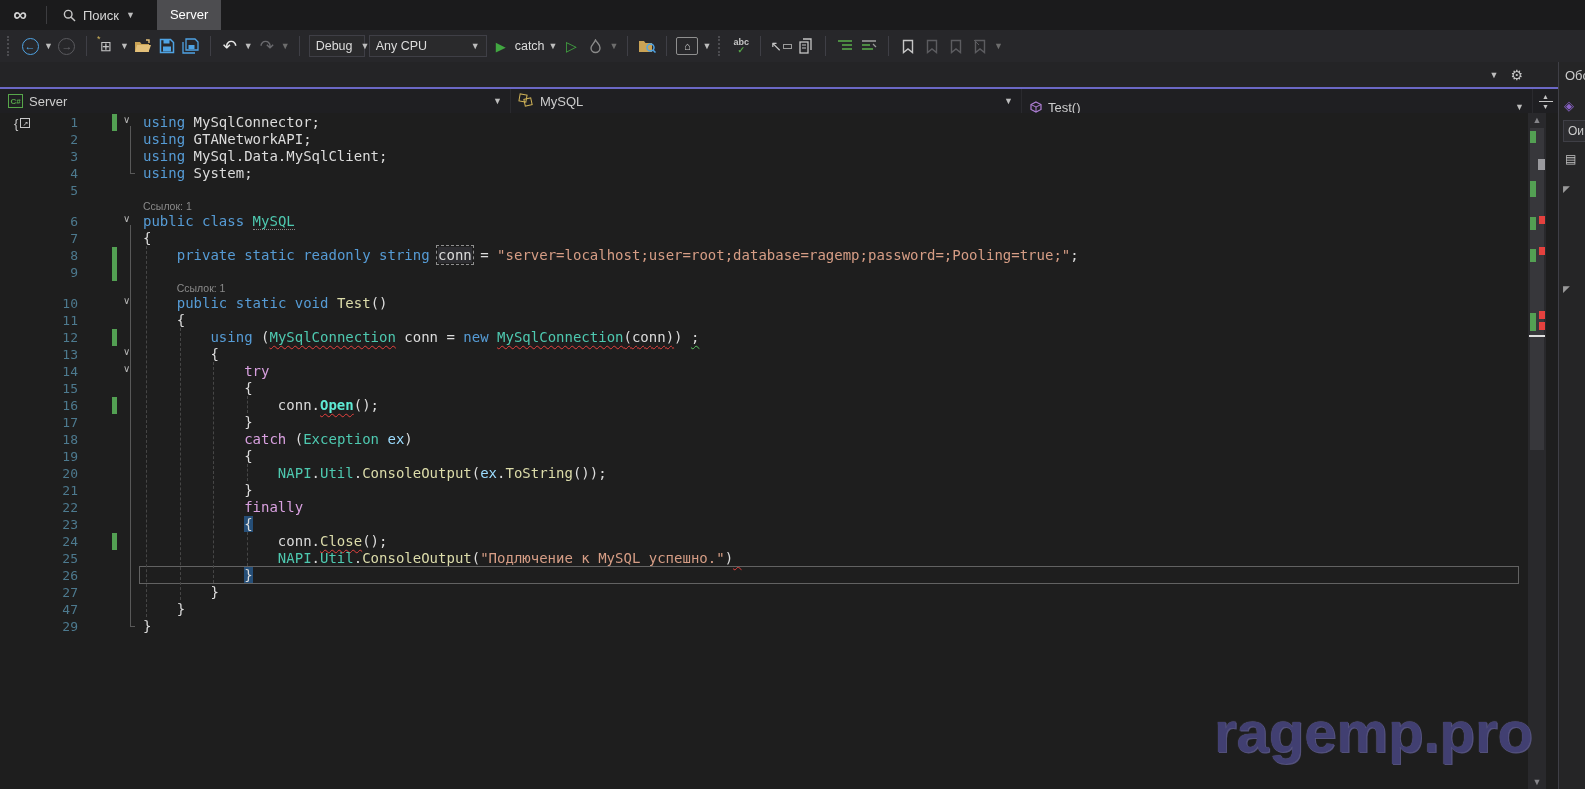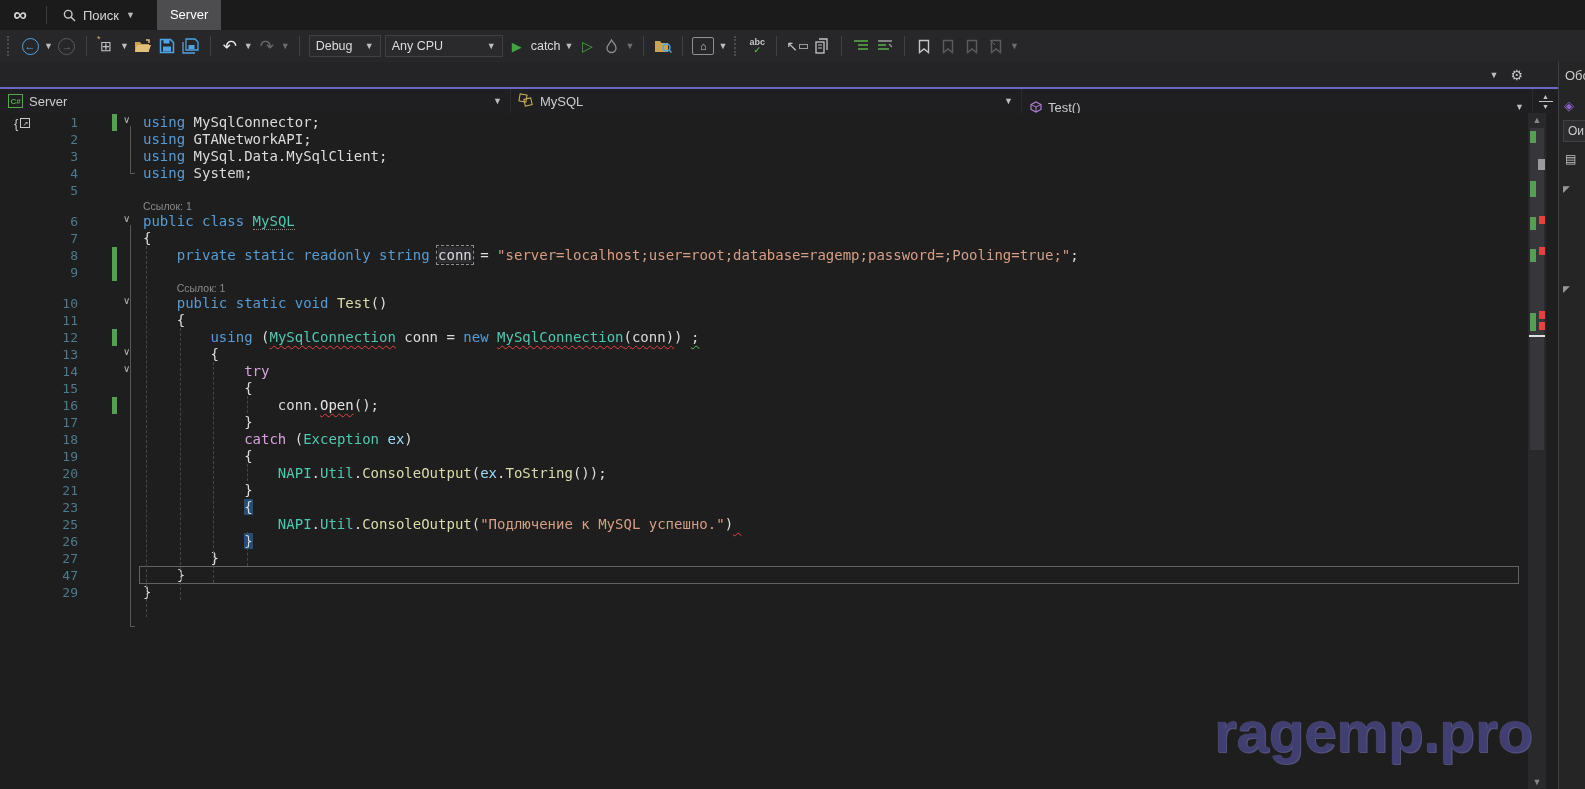--- a/index.html
+++ b/index.html
@@ -166,21 +166,21 @@
         <path d="M1 4 v11 h12" fill="none" stroke="#4fa3e3" stroke-width="1.3"></path>
         <rect x="6.5" y="7" width="6" height="4" fill="#4fa3e3"></rect>
       </svg>
   </span>
   <div class="tb-sep"></div>
   <span class="tb-ic" style="font-size:17px;color:#e8e8e8;">↶</span>
   <span class="caret">▼</span>
   <span class="tb-ic" style="font-size:17px;color:#6a6a6e;">↷</span>
   <span class="caret dim">▼</span>
   <div class="tb-sep"></div>
-  <div class="combo" style="width:72px;">
+  <div class="combo" style="width:56px;">
     <span>Debug</span>
       <span class="caret">▼</span>
   </div>
   <div class="combo" style="width:118px;">
     <span>Any CPU</span>
       <span class="caret">▼</span>
   </div>
   <span class="tb-ic play">▶</span>
   <span class="run-label">catch</span>
   <span class="caret">▼</span>
@@ -368,21 +368,21 @@
         <span class="chev">∨</span>
         <span class="codetext"><span style="color: rgb(220, 220, 220);">            </span><span style="color: rgb(216, 160, 223);">try</span></span>
       </div>
       <div class="row">
         <span class="lnum">15</span>
         <span class="codetext"><span style="color: rgb(220, 220, 220);">            {</span></span>
       </div>
       <div class="row">
         <span class="lnum">16</span>
         <span class="chbar"></span>
-        <span class="codetext"><span style="color: rgb(220, 220, 220);">                </span><span style="color: rgb(220, 220, 220);">conn.</span><span class="u-r" style="color: #e5e5e5;">Open</span><span style="color: rgb(220, 220, 220);">();</span></span>
+        <span class="codetext"><span style="color: rgb(220, 220, 220);">                </span><span style="color: rgb(220, 220, 220);">conn.</span><span class="u-r" style="color: #5eead4; font-weight: bold;">Open</span><span style="color: rgb(220, 220, 220);">();</span></span>
       </div>
       <div class="row">
         <span class="lnum">17</span>
         <span class="codetext"><span style="color: rgb(220, 220, 220);">            }</span></span>
       </div>
       <div class="row">
         <span class="lnum">18</span>
         <span class="codetext"><span style="color: rgb(220, 220, 220);">            </span><span style="color: rgb(216, 160, 223);">catch</span><span style="color: rgb(220, 220, 220);"> (</span><span style="color: rgb(78, 201, 176);">Exception</span><span style="color: rgb(220, 220, 220);"> </span><span style="color: rgb(156, 220, 254);">ex</span><span style="color: rgb(220, 220, 220);">)</span></span>
       </div>
       <div class="row">
@@ -391,22 +391,31 @@
       </div>
       <div class="row">
         <span class="lnum">20</span>
         <span class="codetext"><span style="color: rgb(220, 220, 220);">                </span><span style="color: rgb(78, 201, 176);">NAPI</span><span style="color: rgb(220, 220, 220);">.</span><span style="color: rgb(78, 201, 176);">Util</span><span style="color: rgb(220, 220, 220);">.</span><span style="color: rgb(220, 220, 170);">ConsoleOutput</span><span style="color: rgb(220, 220, 220);">(</span><span style="color: rgb(156, 220, 254);">ex</span><span style="color: rgb(220, 220, 220);">.</span><span style="color: rgb(220, 220, 170);">ToString</span><span style="color: rgb(220, 220, 220);">());</span></span>
       </div>
       <div class="row">
         <span class="lnum">21</span>
         <span class="codetext"><span style="color: rgb(220, 220, 220);">            }</span></span>
       </div>
       <div class="row">
+        <span class="lnum">22</span>
+        <span class="codetext"><span style="color: rgb(220, 220, 220);">            </span><span style="color: rgb(216, 160, 223);">finally</span></span>
+      </div>
+      <div class="row">
         <span class="lnum">23</span>
         <span class="codetext"><span style="color: rgb(220, 220, 220);">            </span><span class="tok-h" style="color: rgb(220, 220, 220);">{</span></span>
+      </div>
+      <div class="row">
+        <span class="lnum">24</span>
+        <span class="chbar"></span>
+        <span class="codetext"><span style="color: rgb(220, 220, 220);">                </span><span style="color: rgb(220, 220, 220);">conn.</span><span class="u-r" style="color: rgb(220, 220, 170);">Close</span><span style="color: rgb(220, 220, 220);">();</span></span>
       </div>
       <div class="row">
         <span class="lnum">25</span>
         <span class="codetext"><span style="color: rgb(220, 220, 220);">                </span><span style="color: rgb(78, 201, 176);">NAPI</span><span style="color: rgb(220, 220, 220);">.</span><span style="color: rgb(78, 201, 176);">Util</span><span style="color: rgb(220, 220, 220);">.</span><span style="color: rgb(220, 220, 170);">ConsoleOutput</span><span style="color: rgb(220, 220, 220);">(</span><span style="color: rgb(214, 157, 133);">"Подлючение к MySQL успешно."</span><span style="color: rgb(220, 220, 220);">)</span><span class="u-r" style="color: rgb(220, 220, 220);"> </span></span>
       </div>
       <div class="row">
         <span class="lnum">26</span>
         <span class="codetext"><span style="color: rgb(220, 220, 220);">            </span><span class="tok-h" style="color: rgb(220, 220, 220);">}</span></span>
       </div>
       <div class="row">

